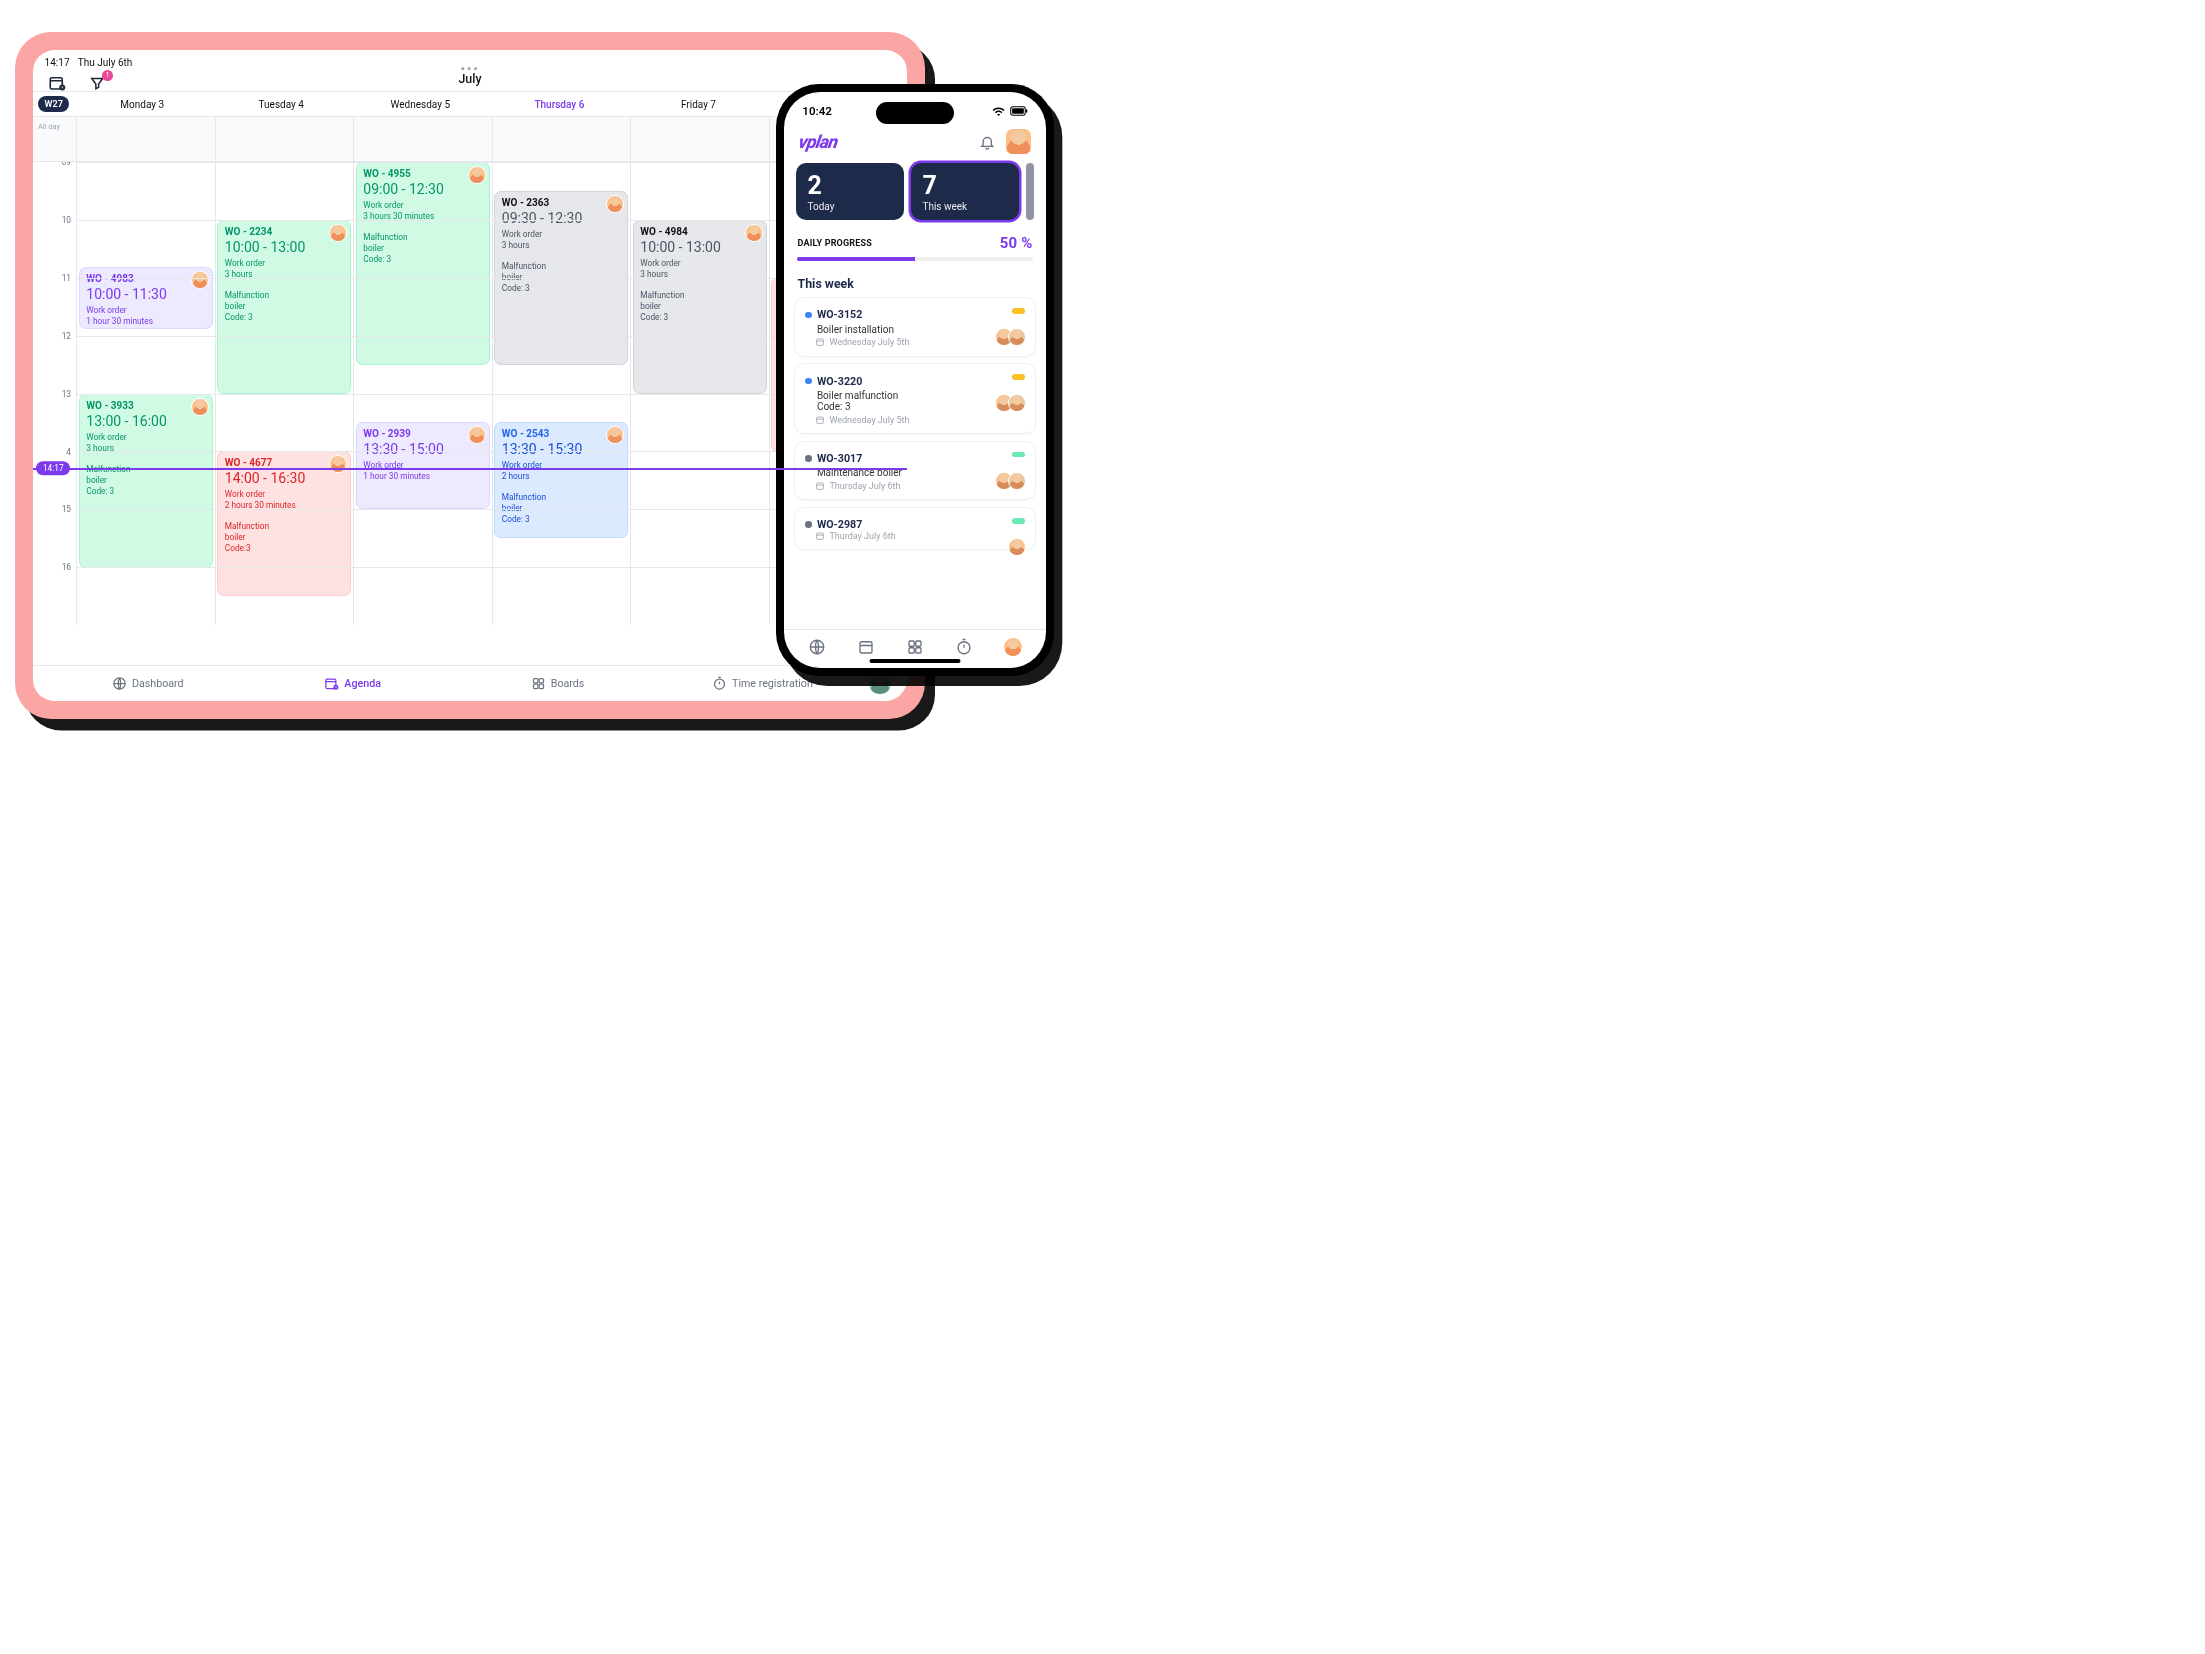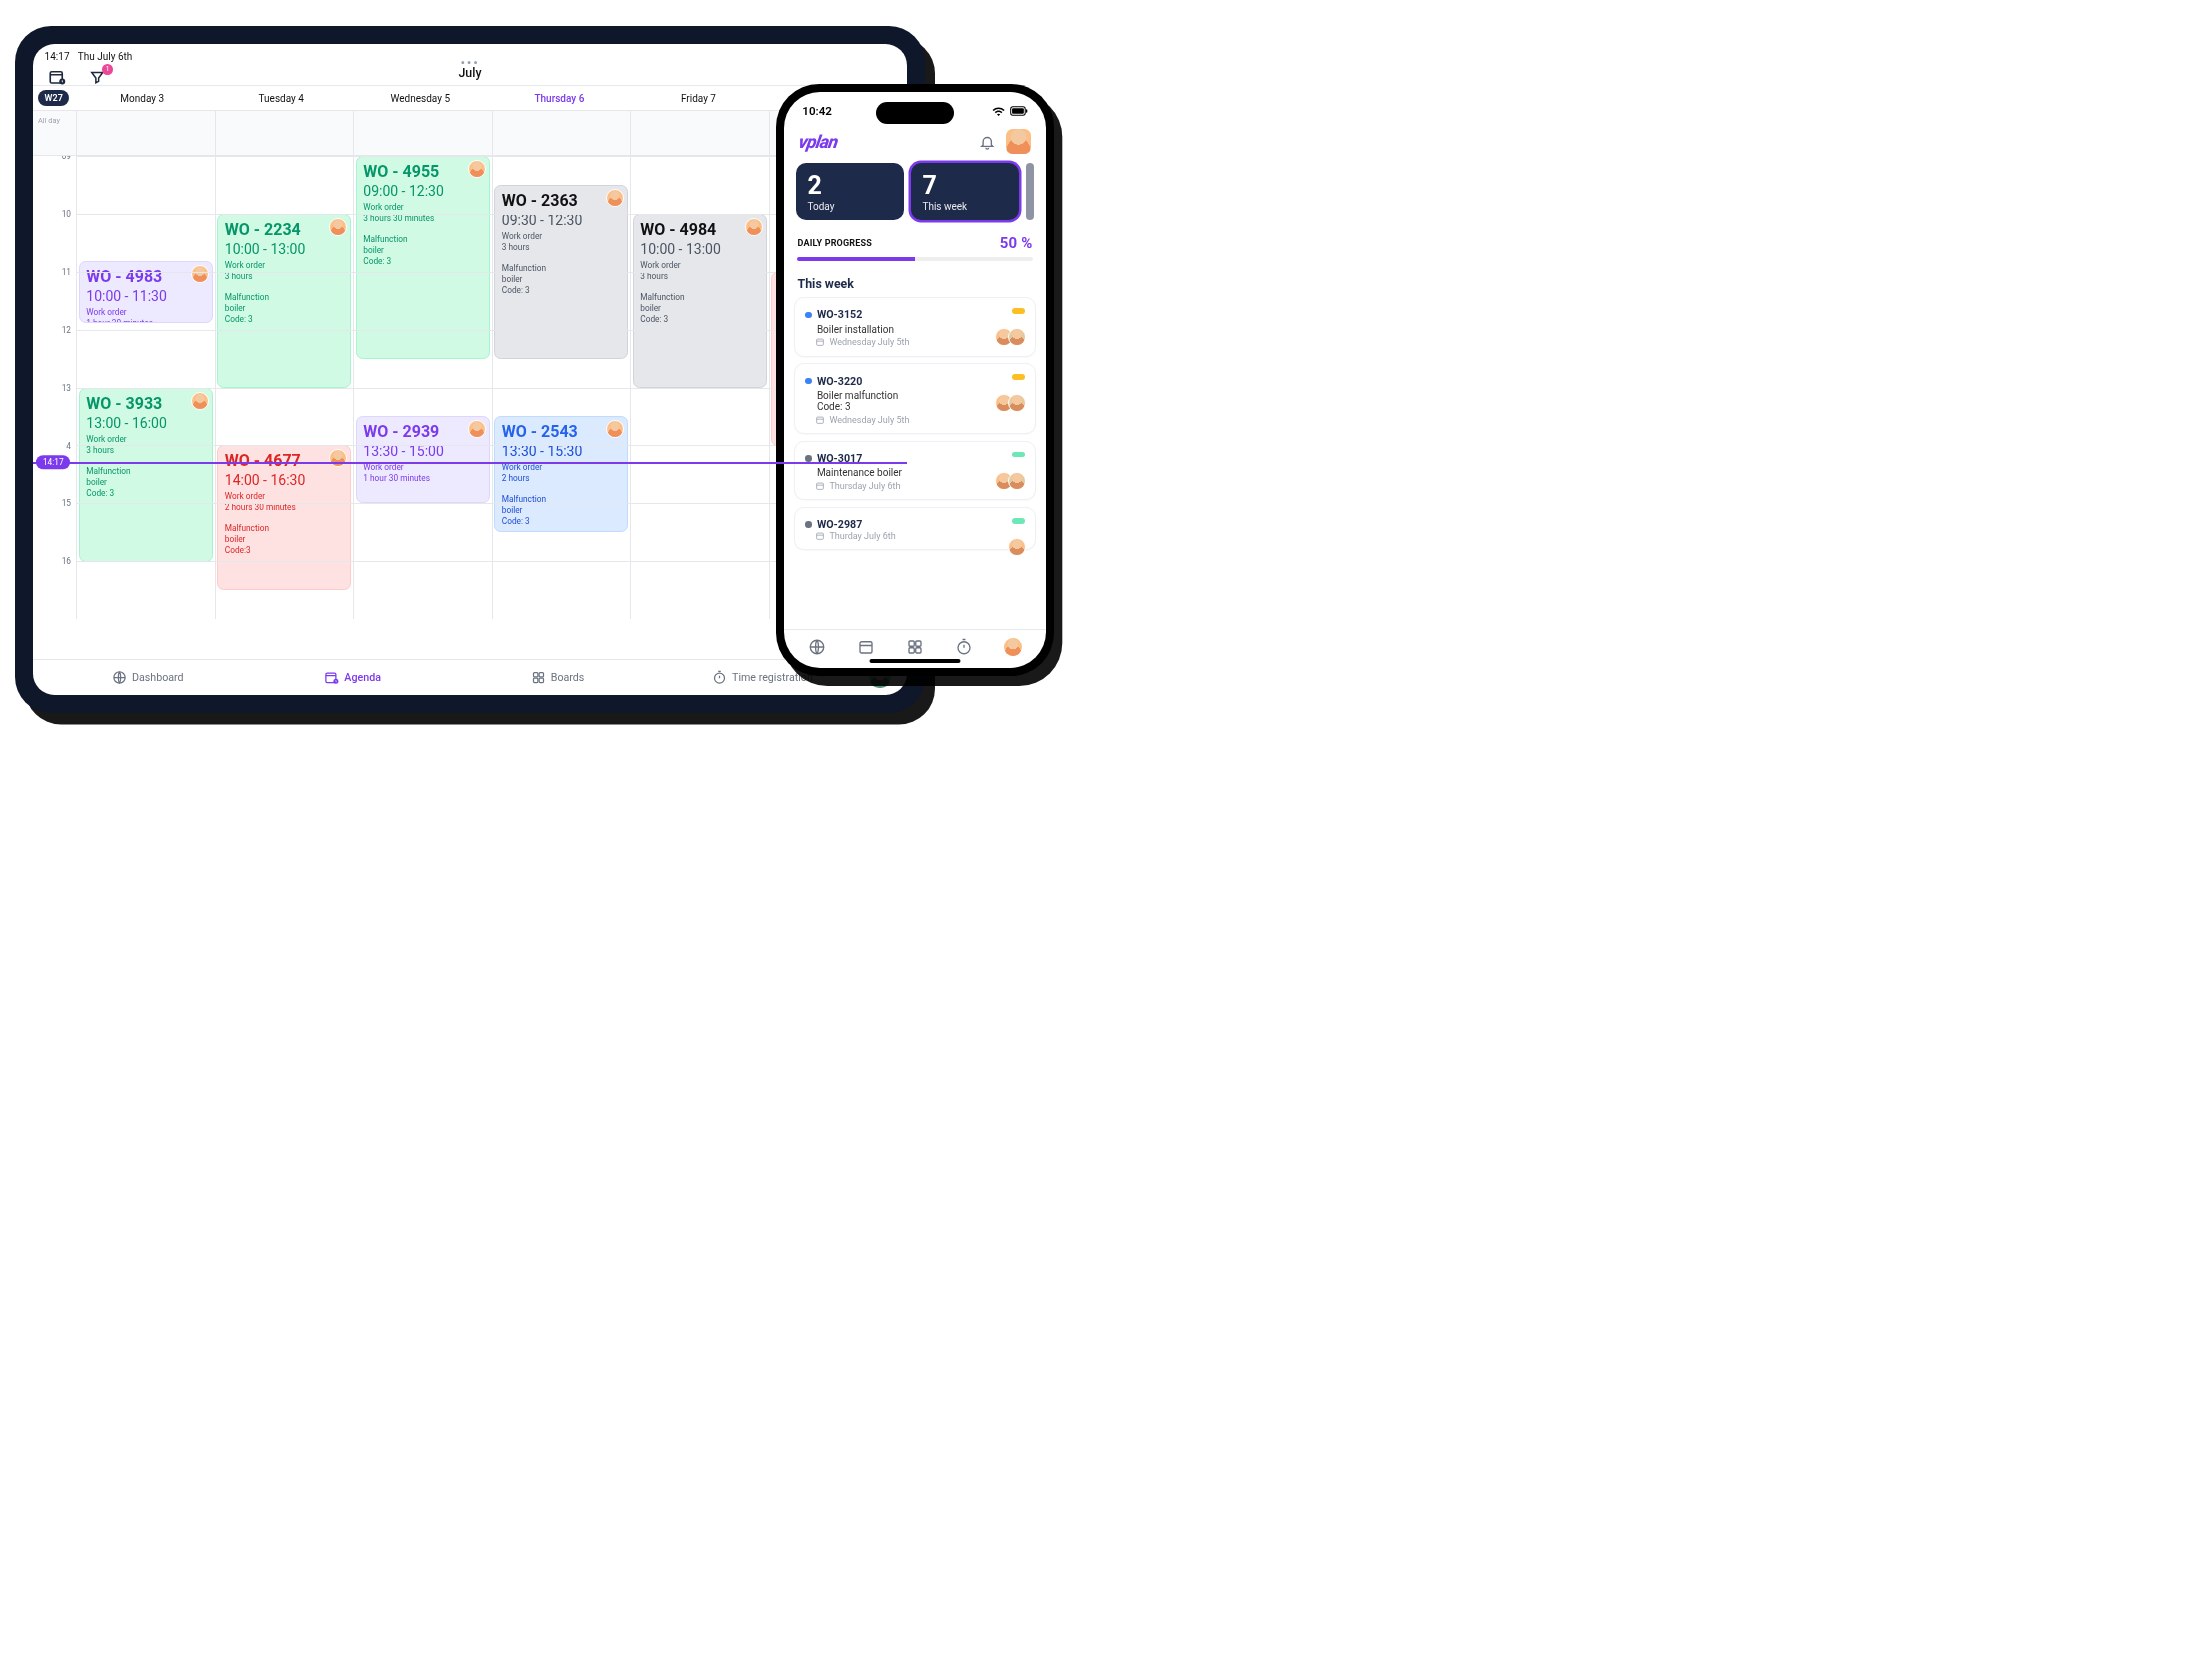--- a/index.html
+++ b/index.html
@@ -14,22 +14,22 @@
     --blue-bg:#dbeafe;
     --border:#e5e7eb;
     --text-muted:#6b7280;
     --text:#111827;
   }
   * { box-sizing:border-box; margin:0; padding:0; font-family:-apple-system,BlinkMacSystemFont,"Segoe UI",Roboto,sans-serif; }
   body { background:#fff; width:1102px; height:827px; overflow:hidden; position:relative; }
 
   
   .tablet {
-    position:absolute; left:15px; top:26px; width:910px; height:687px;
-    border-radius:36px; background:#0f172a; padding:18px;
+    position:absolute; left:15px; top:32px; width:910px; height:687px;
+    border-radius:36px; background:#fca5a5; padding:18px;
     box-shadow:10px 11.6px 0 0 rgba(0,0,0,.9);
   }
   .tablet-screen {
     width:100%; height:100%; background:#fff; border-radius:21.5px; overflow:hidden;
     display:flex; flex-direction:column; position:relative;
   }
   
   .t-status { display:flex; align-items:center; gap:8.3px; padding:6.6px 11.6px 1.7px; font-size:10px; color:#111; }
   .t-month-row { text-align:center; font-size:12.4px; color:#111; font-weight:500; padding:1.7px 0 5px; position:relative; }
   .t-month-row .dots { position:absolute; left:50%; top:-8.3px; transform:translateX(-50%); color:#9ca3af; letter-spacing:1.7px; font-size:13.2px; }
@@ -53,21 +53,21 @@
   .grid-wrap { flex:1; overflow:hidden; position:relative; }
   .grid { display:flex; height:463px; position:relative; }
   .hours { width:43px; display:flex; flex-direction:column; }
   .hours .hr { height:58px; font-size:8.3px; color:#6b7280; text-align:right; padding-right:5px; position:relative; top:-5px; }
   .cols { flex:1; display:flex; position:relative; }
   .col { flex:1; border-left:0.8px solid var(--border); position:relative; }
   .hline { position:absolute; left:43px; right:0; height:0.8px; background:var(--border); }
 
   
   .ev { position:absolute; left:1.7px; right:1.7px; border-radius:6.6px; padding:5px 6.6px; font-size:8.3px; overflow:hidden; border:0.8px solid transparent; }
-  .ev .title { font-weight:700; font-size:16px; margin-bottom:1.7px; }
+  .ev .title { font-weight:700; font-size:10px; margin-bottom:1.7px; }
   .ev .time { font-size:14px; margin-bottom:3.3px; }
   .ev .line { font-size:8.3px; line-height:1.3; }
   .ev .av { position:absolute; top:3.3px; right:3.3px; width:18px; height:18px; border-radius:50%; background:#fbbf87; border:0.8px solid #fff; overflow:hidden; }
   .ev .av::after{content:"";position:absolute;inset:0;background:radial-gradient(circle at 50% 35%,#f4c9a0 34%,transparent 35%),radial-gradient(circle at 50% 80%,#ef8f5a 45%,transparent 46%);}
   .ev-teal { background:var(--teal-bg); border-color:#a7f3d0; } .ev-teal .title,.ev-teal .time,.ev-teal .line{color:var(--green);}
   .ev-purple { background:var(--purple-bg); border-color:#ddd6fe; } .ev-purple .title,.ev-purple .time,.ev-purple .line{color:var(--purple);}
   .ev-gray { background:var(--gray-bg); border-color:#d1d5db; } .ev-gray .title{color:#111;} .ev-gray .time,.ev-gray .line{color:#4b5563;}
   .ev-red { background:var(--red-bg); border-color:#fecaca; } .ev-red .title,.ev-red .time,.ev-red .line{color:#dc2626;}
   .ev-blue { background:var(--blue-bg); border-color:#bfdbfe; } .ev-blue .title{color:#2563eb;} .ev-blue .time,.ev-blue .line{color:#1d4ed8;}
 

